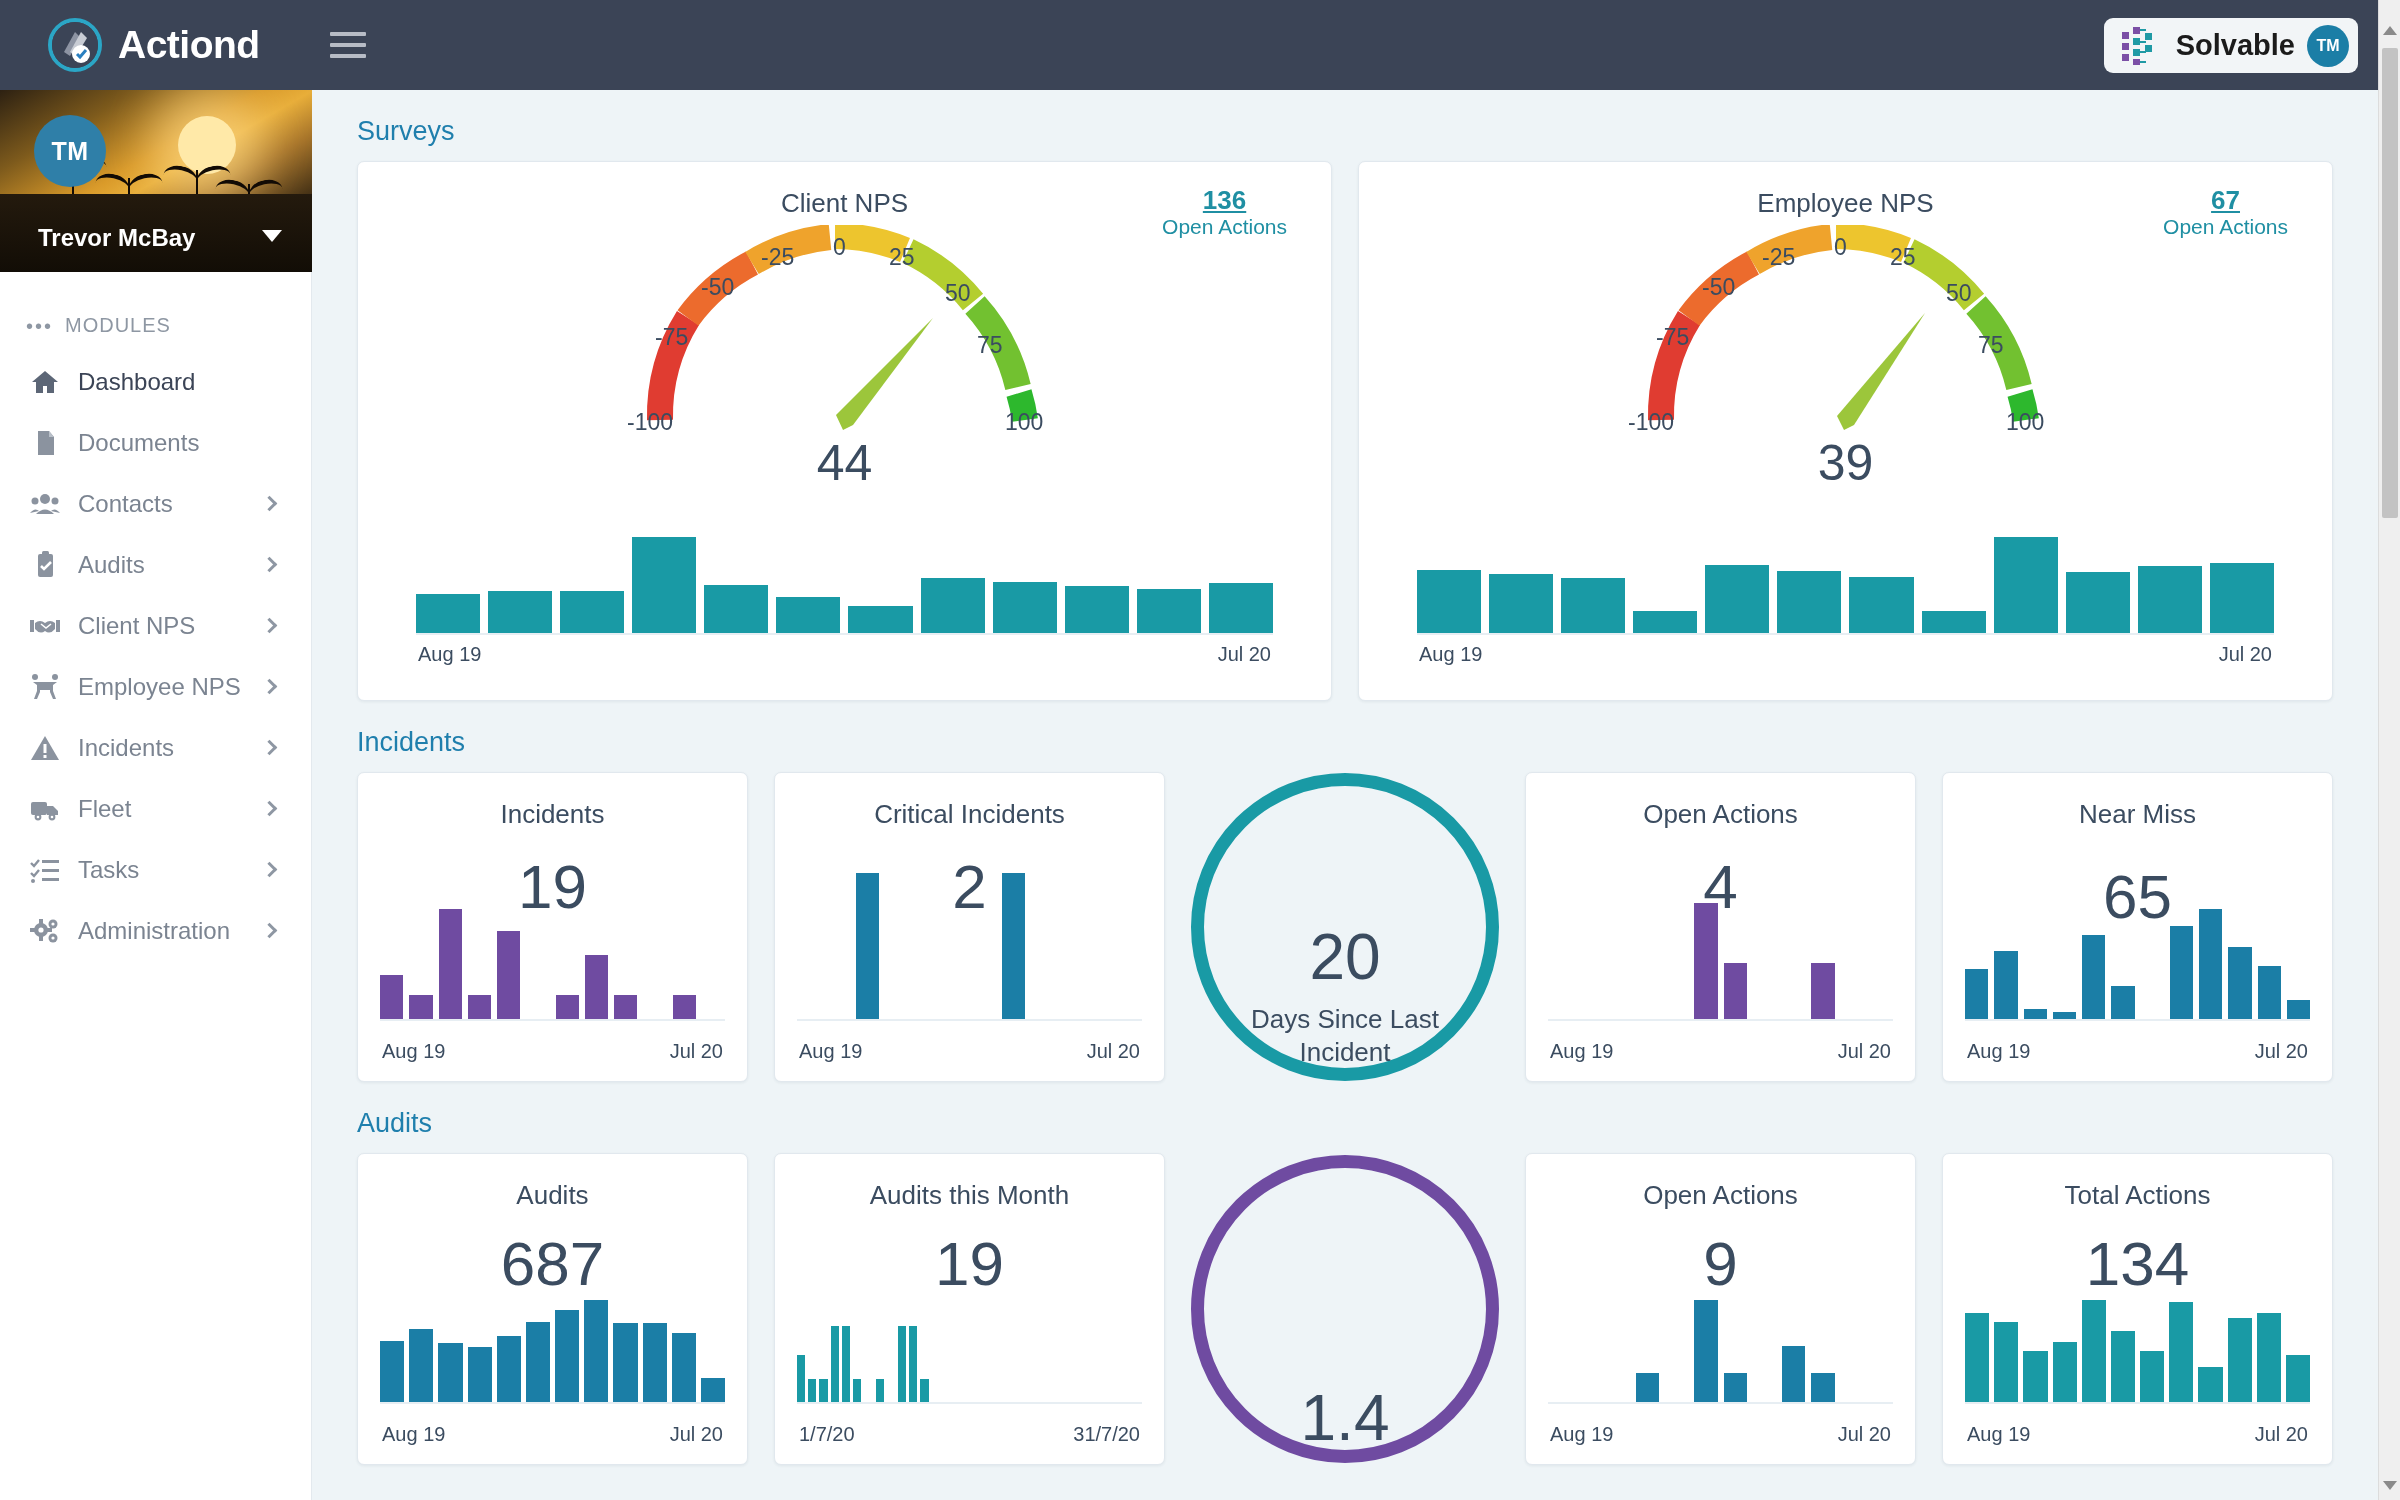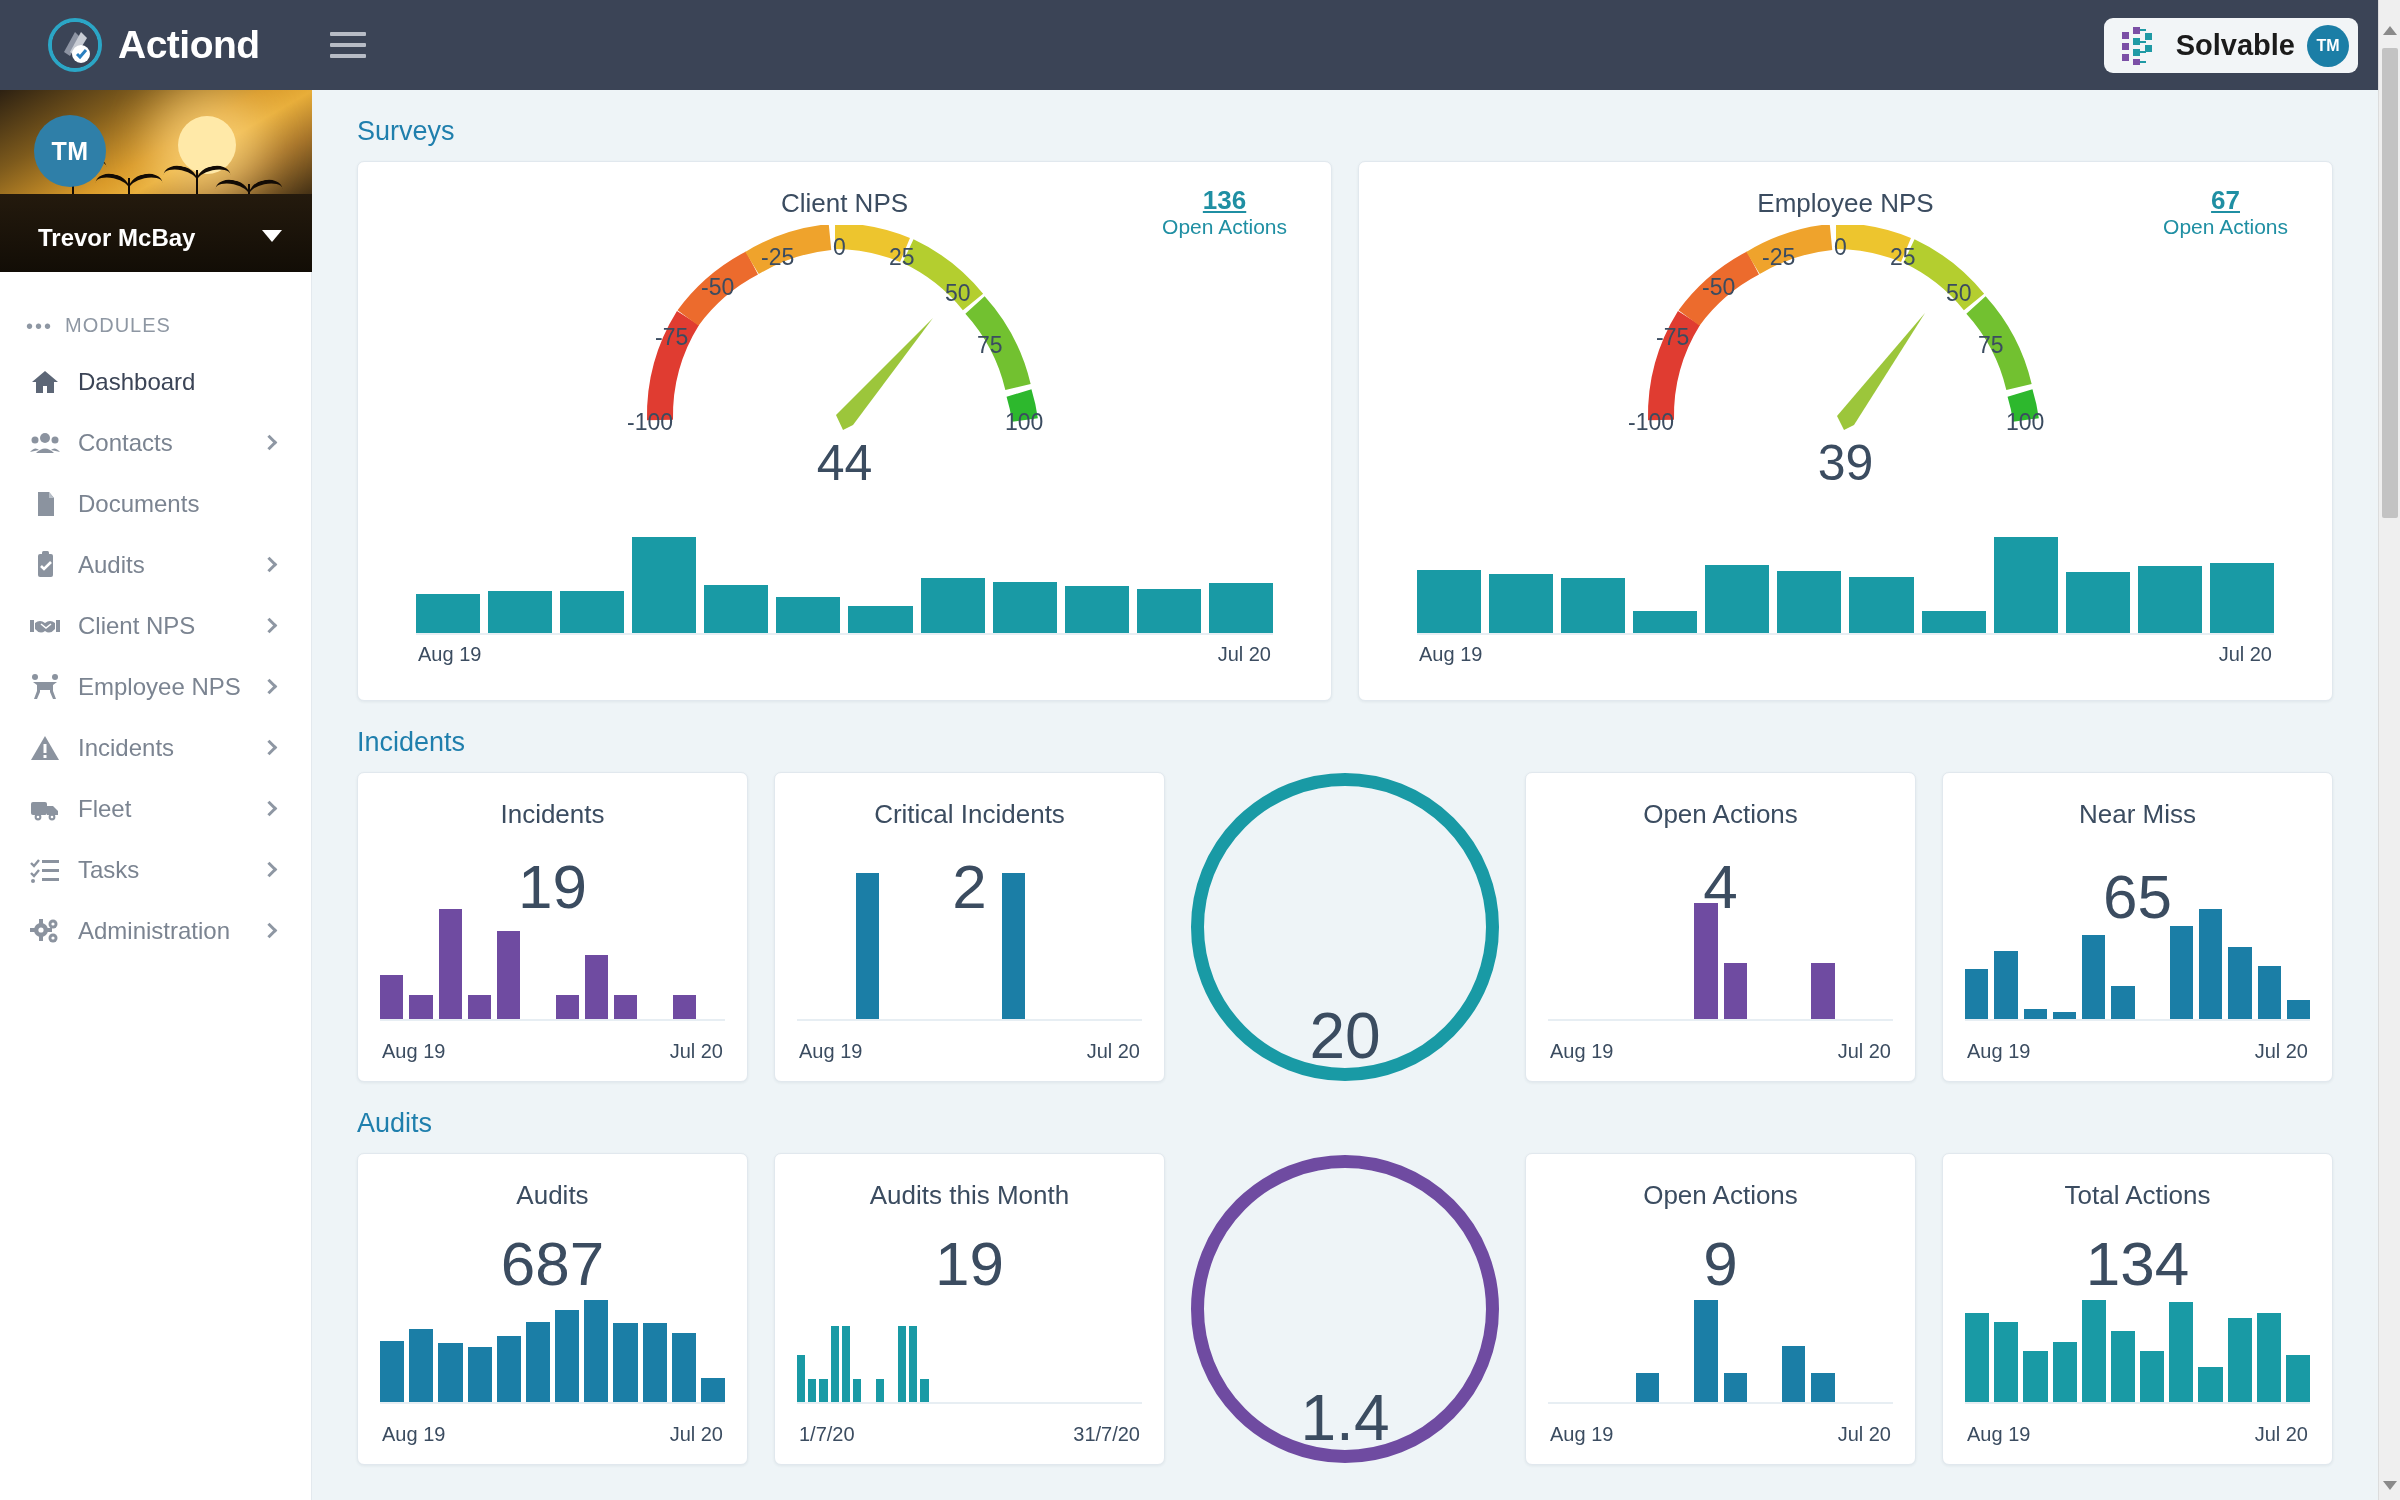--- a/index.html
+++ b/index.html
@@ -240,37 +240,37 @@
 
   <div class="nav-item active">
     <svg class="ic" viewBox="0 0 30 30">
       <path d="M15 4 L28 15 H24 V26 H17 V19 H13 V26 H6 V15 H2 Z" fill="#5c6676"></path>
     </svg>
     <span class="lbl">Dashboard</span>
   </div>
 
   <div class="nav-item">
     <svg class="ic" viewBox="0 0 30 30">
+      <path d="M8 3 H19 L24 9 V27 H8 Z" fill="#8b939f"></path>
+      <path d="M19 3 V9 H24 Z" fill="#b9c0c9"></path>
+    </svg>
+    <span class="lbl">Documents</span>
+  </div>
+
+  <div class="nav-item">
+    <svg class="ic" viewBox="0 0 30 30">
       <circle cx="15" cy="10" r="5" fill="#8b939f"></circle>
       <path d="M6 25 q9 -9 18 0 z" fill="#8b939f"></path>
       <circle cx="5" cy="12" r="3.5" fill="#8b939f"></circle>
         <circle cx="25" cy="12" r="3.5" fill="#8b939f"></circle>
       <path d="M0 24 q5 -6 9 -2 z" fill="#8b939f"></path>
         <path d="M30 24 q-5 -6 -9 -2 z" fill="#8b939f"></path>
     </svg>
     <span class="lbl">Contacts</span>
     <span class="chev"></span>
-  </div>
-
-  <div class="nav-item">
-    <svg class="ic" viewBox="0 0 30 30">
-      <path d="M8 3 H19 L24 9 V27 H8 Z" fill="#8b939f"></path>
-      <path d="M19 3 V9 H24 Z" fill="#b9c0c9"></path>
-    </svg>
-    <span class="lbl">Documents</span>
   </div>
 
   <div class="nav-item">
     <svg class="ic" viewBox="0 0 30 30">
       <rect x="8" y="4" width="15" height="23" rx="2" fill="#8b939f"></rect>
       <rect x="12" y="1" width="7" height="6" rx="1.5" fill="#8b939f"></rect>
       <path d="M11 16 l3 3 l7 -7" stroke="#ffffff" stroke-width="2.6" fill="none"></path>
     </svg>
     <span class="lbl">Audits</span>
     <span class="chev"></span>
@@ -624,20 +624,21 @@
       </div>
       <div class="kpi-axis axis-row">
         <span>Aug 19</span>
         <span>Jul 20</span>
       </div>
     </div>
 
     <div class="donut-wrap">
       <div class="donut" style="border:13px solid #199aa5">
         <div class="num">20</div>
+        <div class="cap">Days Since Last Incident</div>
       </div>
     </div>
 
     <div class="card kpi-card">
       <div class="card-title">Open Actions</div>
       <div class="big-number" style="margin-top:26px">4</div>
       <div class="kpi-chart" style="height:118px">
         <div class="bars" style="height:116px">
             <div class="bar" style="height: 100%; display: flex; align-items: flex-end;">
               <i style="height: 0%; background: rgb(111, 75, 161);"></i>

